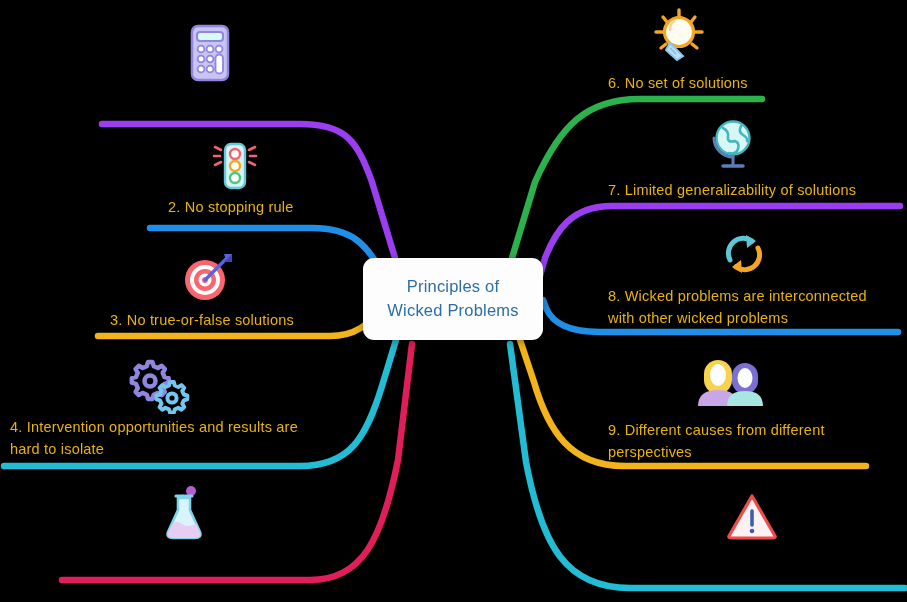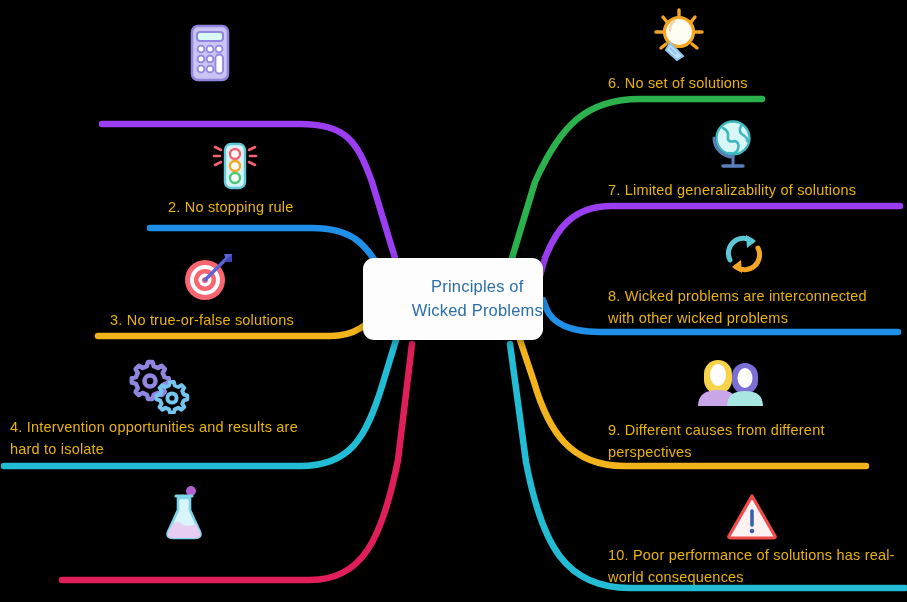--- a/index.html
+++ b/index.html
@@ -39,21 +39,21 @@
     position: absolute;
     left: 363px;
     top: 258px;
     width: 180px;
     height: 82px;
     background: #fdfdfd;
     border-radius: 11px;
     box-shadow: 0 2px 10px rgba(0,0,0,0.35);
     display: flex;
     align-items: center;
-    justify-content: flex-end;
+    justify-content: center;
     z-index: 5;
   }
   #center-card .center-text {
     color: #2b6ea8;
     font-size: 16.5px;
     line-height: 1.45;
     text-align: center;
     white-space: pre-line;
     letter-spacing: 0.2px;
   }
@@ -94,22 +94,20 @@
   <div class="node-label" style="left:110px; top:309px;">3. No true-or-false solutions</div>
   <div class="node-label" style="left:10px; top:416px;">4. Intervention opportunities and results are
 hard to isolate</div>
 
   <div class="node-label right" style="left:608px; top:72px;">6. No set of solutions</div>
   <div class="node-label right" style="left:608px; top:179px;">7. Limited generalizability of solutions</div>
   <div class="node-label right" style="left:608px; top:285px;">8. Wicked problems are interconnected
 with other wicked problems</div>
   <div class="node-label right" style="left:608px; top:419px;">9. Different causes from different
 perspectives</div>
-  <div class="node-label right" style="left:608px; top:544px;">10. Poor performance of solutions has real-
-world consequences</div>
 
   <div class="icon-holder" style="left:186px; top:22px;">
     <svg width="48" height="62" viewBox="0 0 48 62">
       <rect x="6" y="4" width="36" height="54" rx="6" fill="#c9c4f2" stroke="#8f86e0" stroke-width="2.5"></rect>
       <rect x="11" y="10" width="26" height="9" rx="3" fill="#d8fbf4" stroke="#8f86e0" stroke-width="2"></rect>
       <circle cx="15" cy="27" r="3.4" fill="#fff" stroke="#8f86e0" stroke-width="1.8"></circle>
       <circle cx="24" cy="27" r="3.4" fill="#fff" stroke="#8f86e0" stroke-width="1.8"></circle>
       <circle cx="33" cy="27" r="3.4" fill="#fff" stroke="#8f86e0" stroke-width="1.8"></circle>
       <circle cx="15" cy="37" r="3.4" fill="#fff" stroke="#8f86e0" stroke-width="1.8"></circle>
       <circle cx="24" cy="37" r="3.4" fill="#fff" stroke="#8f86e0" stroke-width="1.8"></circle>

